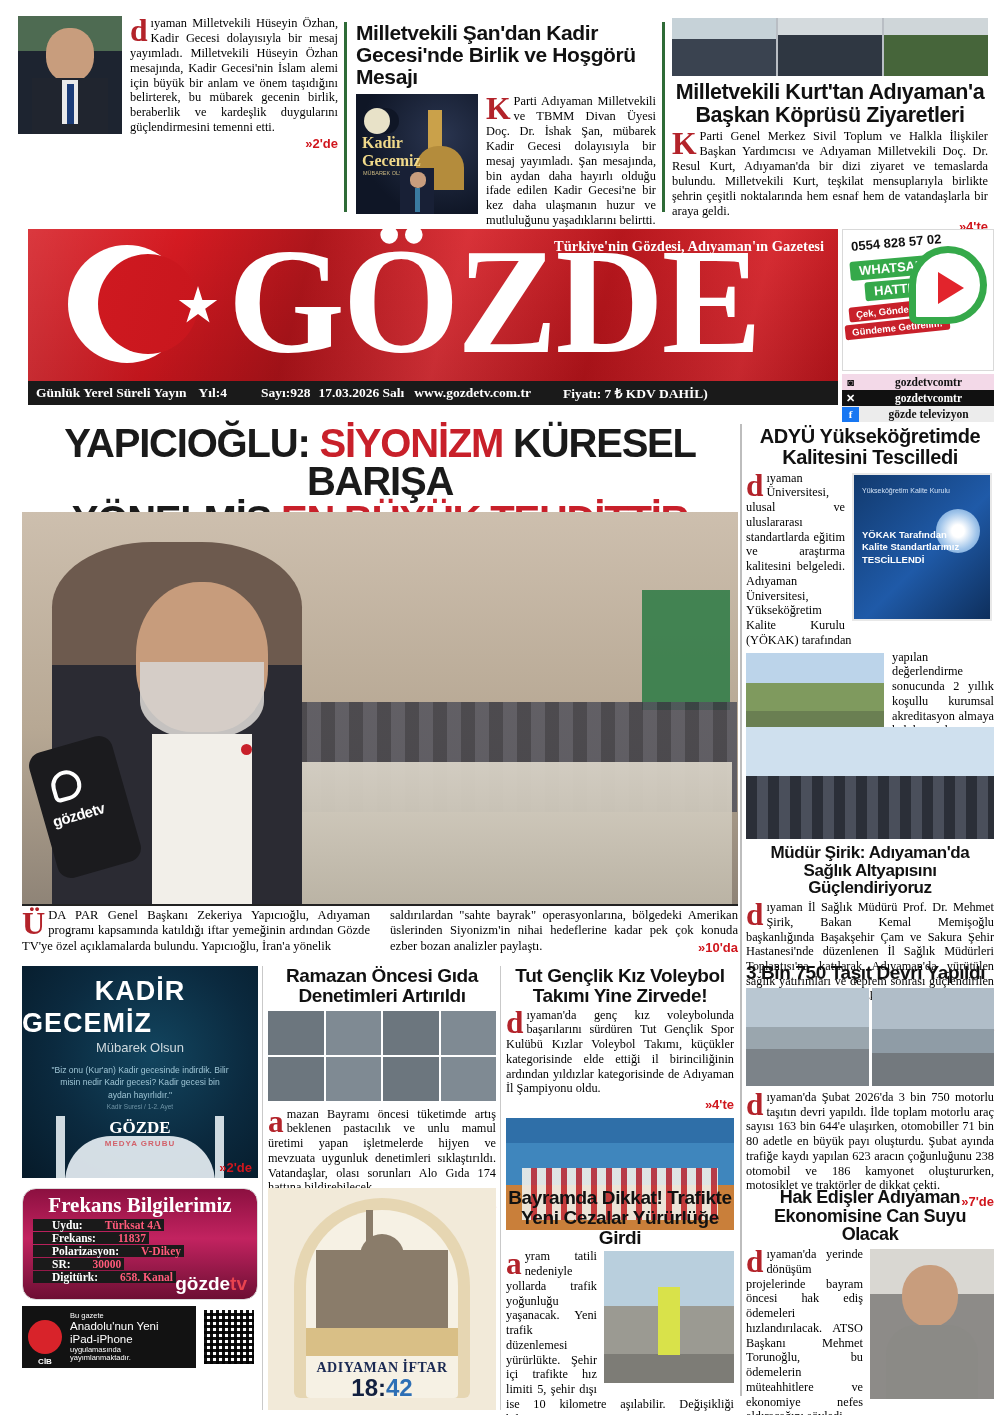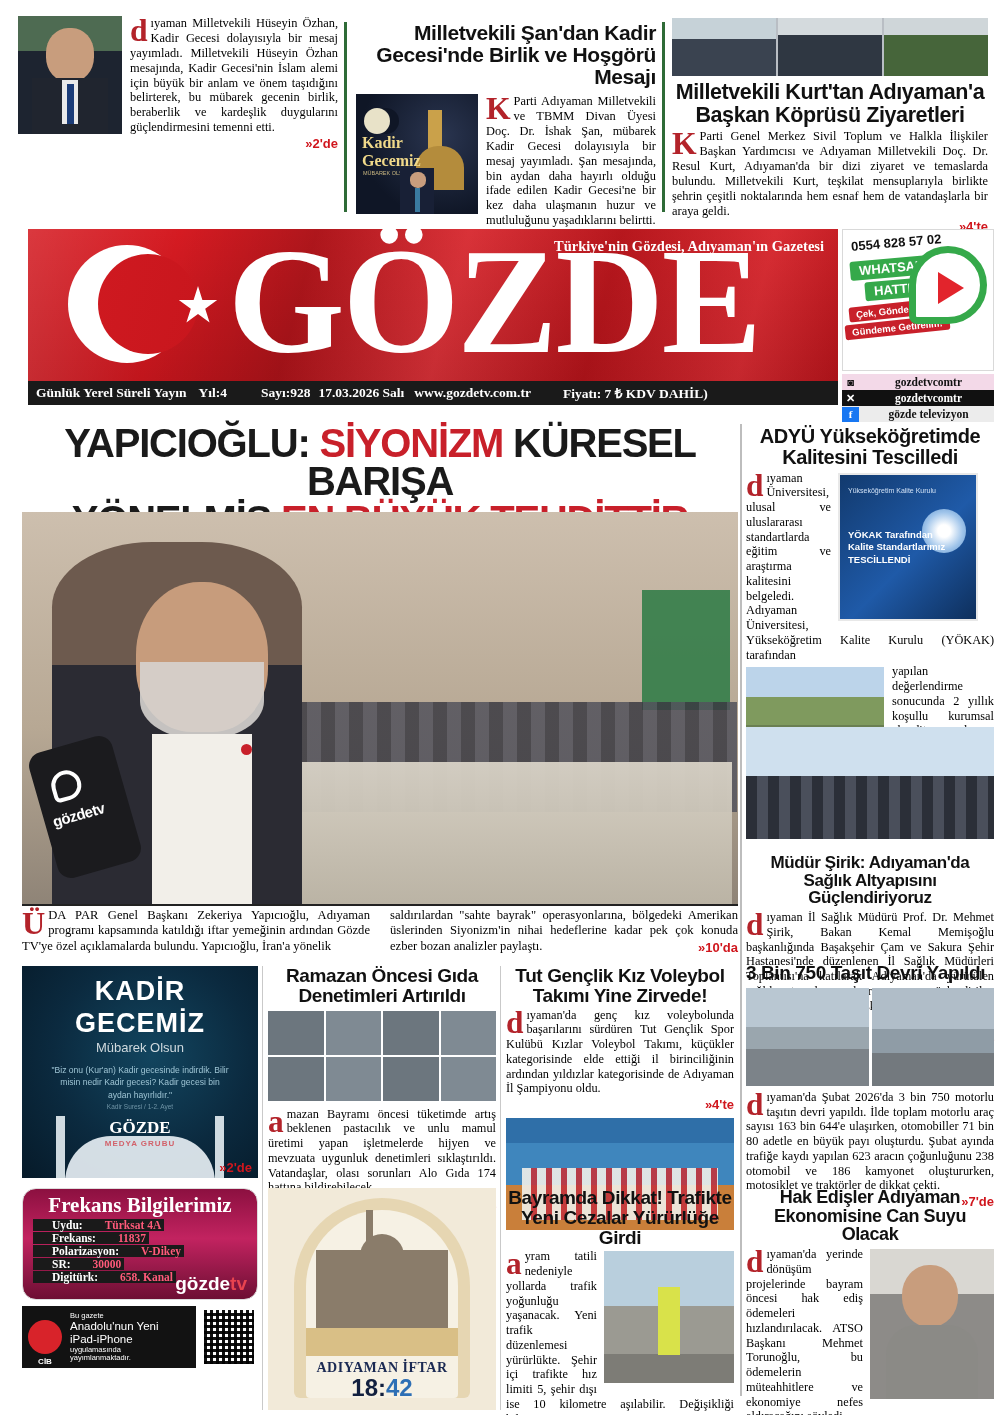--- a/index.html
+++ b/index.html
@@ -29,21 +29,21 @@
 
   
   .topband { position: absolute; left: 0; top: 0; width: 1000px; height: 224px; }
   .t1 { position: absolute; left: 18px; top: 10px; width: 320px; height: 205px; }
   .t2 { position: absolute; left: 356px; top: 22px; width: 300px; height: 196px; }
   .t3 { position: absolute; left: 672px; top: 18px; width: 316px; height: 200px; }
   .tdiv1 { position: absolute; left: 344px; top: 22px; width: 3px; height: 190px; background: #2f6b37; }
   .tdiv2 { position: absolute; left: 662px; top: 22px; width: 3px; height: 190px; background: #2f6b37; }
 
   .t-head1 { font-size: 27px; line-height: 1.02; letter-spacing: -.6px; color: #111; }
-  .t-head2 { font-size: 21px; line-height: 1.05; letter-spacing: -.4px; color: #111; text-align: right; }
+  .t-head2 { font-size: 21px; line-height: 1.05; letter-spacing: -.4px; color: #111; text-align: left; }
   .t-head3 { font-size: 21.5px; line-height: 1.05; letter-spacing: -.4px; color: #111; text-align: center; }
   .t-body { font-size: 12.4px; line-height: 1.2; color: #000; }
 
   
   .masthead-wrap { position: absolute; left: 0; top: 224px; width: 1000px; height: 190px; }
   .flagbox {
     position: absolute; left: 28px; top: 5px; width: 810px; height: 152px;
     background:
       linear-gradient(105deg, rgba(255,255,255,.13) 0%, rgba(255,255,255,0) 18%, rgba(0,0,0,.18) 34%,
                       rgba(255,255,255,.10) 52%, rgba(0,0,0,.14) 70%, rgba(255,255,255,.08) 88%, rgba(0,0,0,.12) 100%),
@@ -167,21 +167,21 @@
   .r-head { font-family:"Liberation Sans",sans-serif; font-weight: bold; color: #111;
             text-align: center; line-height: 1.04; letter-spacing: -.4px; }
   .r-body { font-size: 12.3px; line-height: 1.2; }
 
   .r1 { position: absolute; left: 746px; top: 426px; width: 248px; }
   .r2 { position: absolute; left: 746px; top: 727px; width: 248px; }
   .r3 { position: absolute; left: 746px; top: 963px; width: 248px; }
   .r4 { position: absolute; left: 746px; top: 1188px; width: 248px; }
 
   
-  .img-cert { float: right; width: 140px; height: 148px; margin: 2px 16px 4px 7px;
+  .img-cert { float: right; width: 140px; height: 148px; margin: 2px 2px 4px 7px;
               background: linear-gradient(135deg,#123a6e,#1f5aa8 55%,#0e2f5c);
               border: 2px solid #e8e8e8; position: relative; overflow: hidden; }
   .cert-t { position: absolute; left: 8px; top: 54px; color: #fff; font-family:"Liberation Sans",sans-serif;
             font-weight: bold; font-size: 9.5px; line-height: 1.35; }
   .cert-seal { position: absolute; right: 10px; top: 34px; width: 44px; height: 44px; border-radius: 50%;
                background: radial-gradient(#fff 20%, #9fc4ea 60%, #5b8fc9); }
   .cert-k { position: absolute; left: 8px; top: 12px; color: #cfe0f5; font-size: 7px;
             font-family:"Liberation Sans",sans-serif; }
   .img-campus { float: left; width: 138px; height: 80px; margin: 3px 8px 2px 0;
                 background: linear-gradient(#bcd4ea 0 38%, #7f9a5e 38% 72%, #6a7f52 72% 100%); }
@@ -199,21 +199,21 @@
                 background:#c89d7d; border-radius:48%; }
   .img-person::after { content:""; position:absolute; left:16px; top:76px; width:92px; height:74px;
                 background:#8b8a86; border-radius:30px 30px 0 0; }
 
   
   .b-ad1 { position: absolute; left: 22px; top: 966px; width: 236px; height: 212px;
            background: radial-gradient(circle at 55% 42%, #12455f 0%, #0b2a3f 55%, #061a29 100%);
            overflow: hidden; padding-left: 30px; }
   .ad1-t1 { position: absolute; left: 0; top: 10px; width: 100%; text-align: center; color: #fff;
             font-family:"Liberation Sans",sans-serif; font-weight: bold; font-size: 27px; letter-spacing: 1px; }
-  .ad1-t2 { position: absolute; left: 0; top: 42px; width: 100%; text-align: center; color: #fff;
+  .ad1-t2 { position: absolute; left: 0; top: 42px; width: 100%; color: #fff;
             font-family:"Liberation Sans",sans-serif; font-weight: bold; font-size: 27px; letter-spacing: 1px; }
   .ad1-t3 { position: absolute; left: 0; top: 74px; width: 100%; text-align: center; color: #cfd9de;
             font-family:"Liberation Sans",sans-serif; font-size: 13px; }
   .ad1-q  { position: absolute; left: 26px; top: 98px; width: 184px; text-align: center; color: #9ec4d4;
             font-size: 8.6px; line-height: 1.45; font-family:"Liberation Sans",sans-serif; }
   .ad1-src{ position: absolute; left: 0; top: 137px; width: 100%; text-align: center; color: #6e93a5;
             font-size: 6.5px; font-family:"Liberation Sans",sans-serif; }
   .ad1-logo{position: absolute; left: 0; top: 152px; width: 100%; text-align: center; color: #fff;
             font-family:"Liberation Serif",serif; font-weight: bold; font-size: 17px; }
   .ad1-logo small { display:block; color:#d2626b; font-family:"Liberation Sans",sans-serif;
@@ -441,21 +441,21 @@
         <div class="img-campus"></div>
         <span>yapılan değerlendirme sonucunda 2 yıllık koşullu kurumsal akreditasyon almaya hak kazandı.</span>
         <span class="page-ref">»7'de</span>
       </div>
       <div style="clear:both"></div>
     </div>
   </div>
 
   <div class="r2">
     <div class="img-group"></div>
-    <div class="r-head" style="font-size:17px;margin-top:15px;">Müdür Şirik: Adıyaman'da Sağlık Altyapısını Güçlendiriyoruz</div>
+    <div class="r-head" style="font-size:17px;margin-top:5px;">Müdür Şirik: Adıyaman'da Sağlık Altyapısını Güçlendiriyoruz</div>
     <div class="r-body body-serif dropcap" style="margin-top:3px;">dıyaman İl Sağlık Müdürü Prof. Dr. Mehmet Şirik, Bakan Kemal Memişoğlu başkanlığında Başakşehir Çam ve Sakura Şehir Hastanesi'nde düzenlenen İl Sağlık Müdürleri Toplantısı'na katılarak Adıyaman'da yürütülen sağlık yatırımları ve deprem sonrası güçlendirilen sağlık altyapısına ilişkin değerlendirmelerde bulundu.</div>
     <div class="page-ref">»10'da</div>
   </div>
 
   <div class="r3">
     <div class="r-head" style="font-size:19px;text-align:left;">3 Bin 750 Taşıt Devri Yapıldı</div>
     <div class="img-cars" style="margin-top:5px;">
       <div class="car-a"></div>
       <div class="car-b"></div>
     </div>

